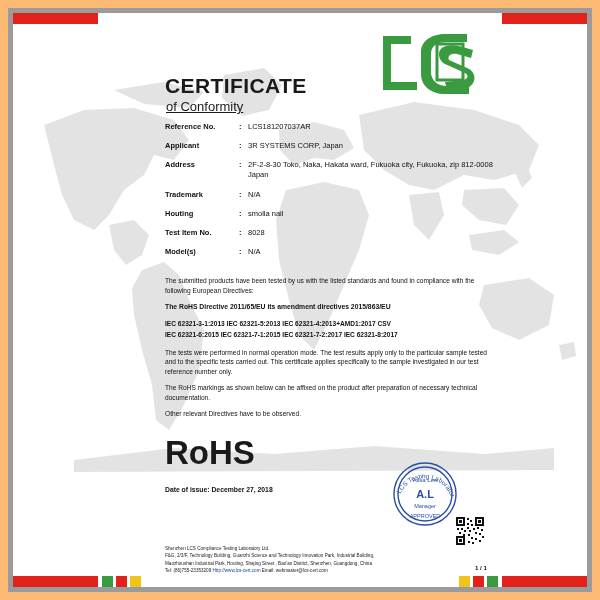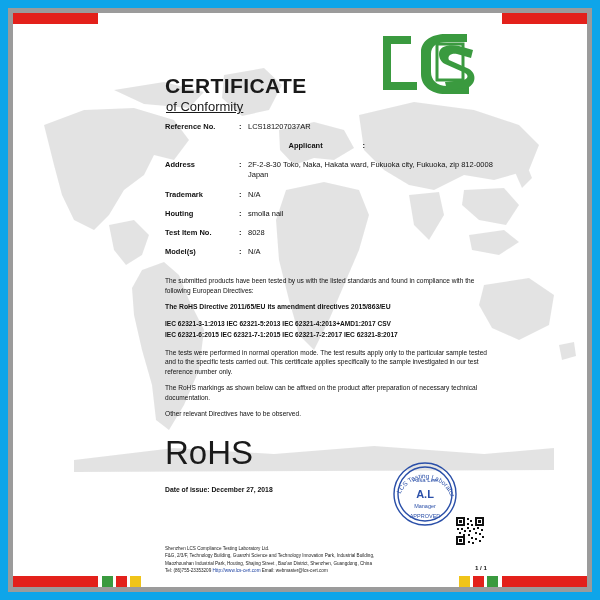--- a/index.html
+++ b/index.html
@@ -10,21 +10,21 @@
   body {
     width: 600px;
     height: 600px;
     font-family: "Liberation Sans", sans-serif;
     overflow: hidden;
   }
   .page {
     position: relative;
     width: 600px;
     height: 600px;
-    background: #0ea5e9;
+    background: #fdba74;
     box-sizing: border-box;
     padding-left: 22px;
   }
   
   .frame-outer {
     position: absolute;
     left: 8px; top: 8px;
     width: 584px; height: 584px;
     border: 5px solid #9b9b9b;
     box-sizing: border-box;
@@ -103,21 +103,20 @@
     position: absolute;
     left: 70px; top: 104px;
     width: 330px;
     font-size: 7.5px;
     color: #111;
   }
   .frow {
     display: flex;
     margin-bottom: 9px;
     line-height: 1.35;
-    justify-content: center;
   }
   .flabel {
     width: 74px;
     font-weight: bold;
     flex: 0 0 74px;
   }
   .fcolon {
     width: 9px;
     flex: 0 0 9px;
     font-weight: bold;
@@ -138,21 +137,21 @@
   }
   .para { margin-bottom: 7px; }
   .para.bold { font-weight: bold; font-size: 6.8px; }
   .std-lines { font-weight: bold; font-size: 6.6px; line-height: 1.5; margin-bottom: 8px;}
 
   
   .rohs {
     position: absolute;
     left: 70px; top: 416px;
     font-size: 33px;
-    font-weight: normal;
+    font-weight: bold;
     color: #1a1a1a;
     letter-spacing: 0px;
   }
   .date-issue {
     position: absolute;
     left: 70px; top: 468px;
     font-size: 6.8px;
     font-weight: bold;
     color: #111;
   }
@@ -254,20 +253,21 @@
 
     <div class="fields">
       <div class="frow">
         <span class="flabel">Reference No.</span>
         <span class="fcolon">:</span>
         <span class="fvalue">LCS181207037AR</span>
       </div>
       <div class="frow">
         <span class="flabel">Applicant</span>
         <span class="fcolon">:</span>
+        <span class="fvalue">3R SYSTEMS CORP, Japan</span>
       </div>
       <div class="frow">
         <span class="flabel">Address</span>
         <span class="fcolon">:</span>
         <span class="fvalue">2F-2-8-30 Toko, Naka, Hakata ward, Fukuoka city, Fukuoka, zip 812-0008 Japan</span>
       </div>
       <div class="frow">
         <span class="flabel">Trademark</span>
         <span class="fcolon">:</span>
         <span class="fvalue">N/A</span>

